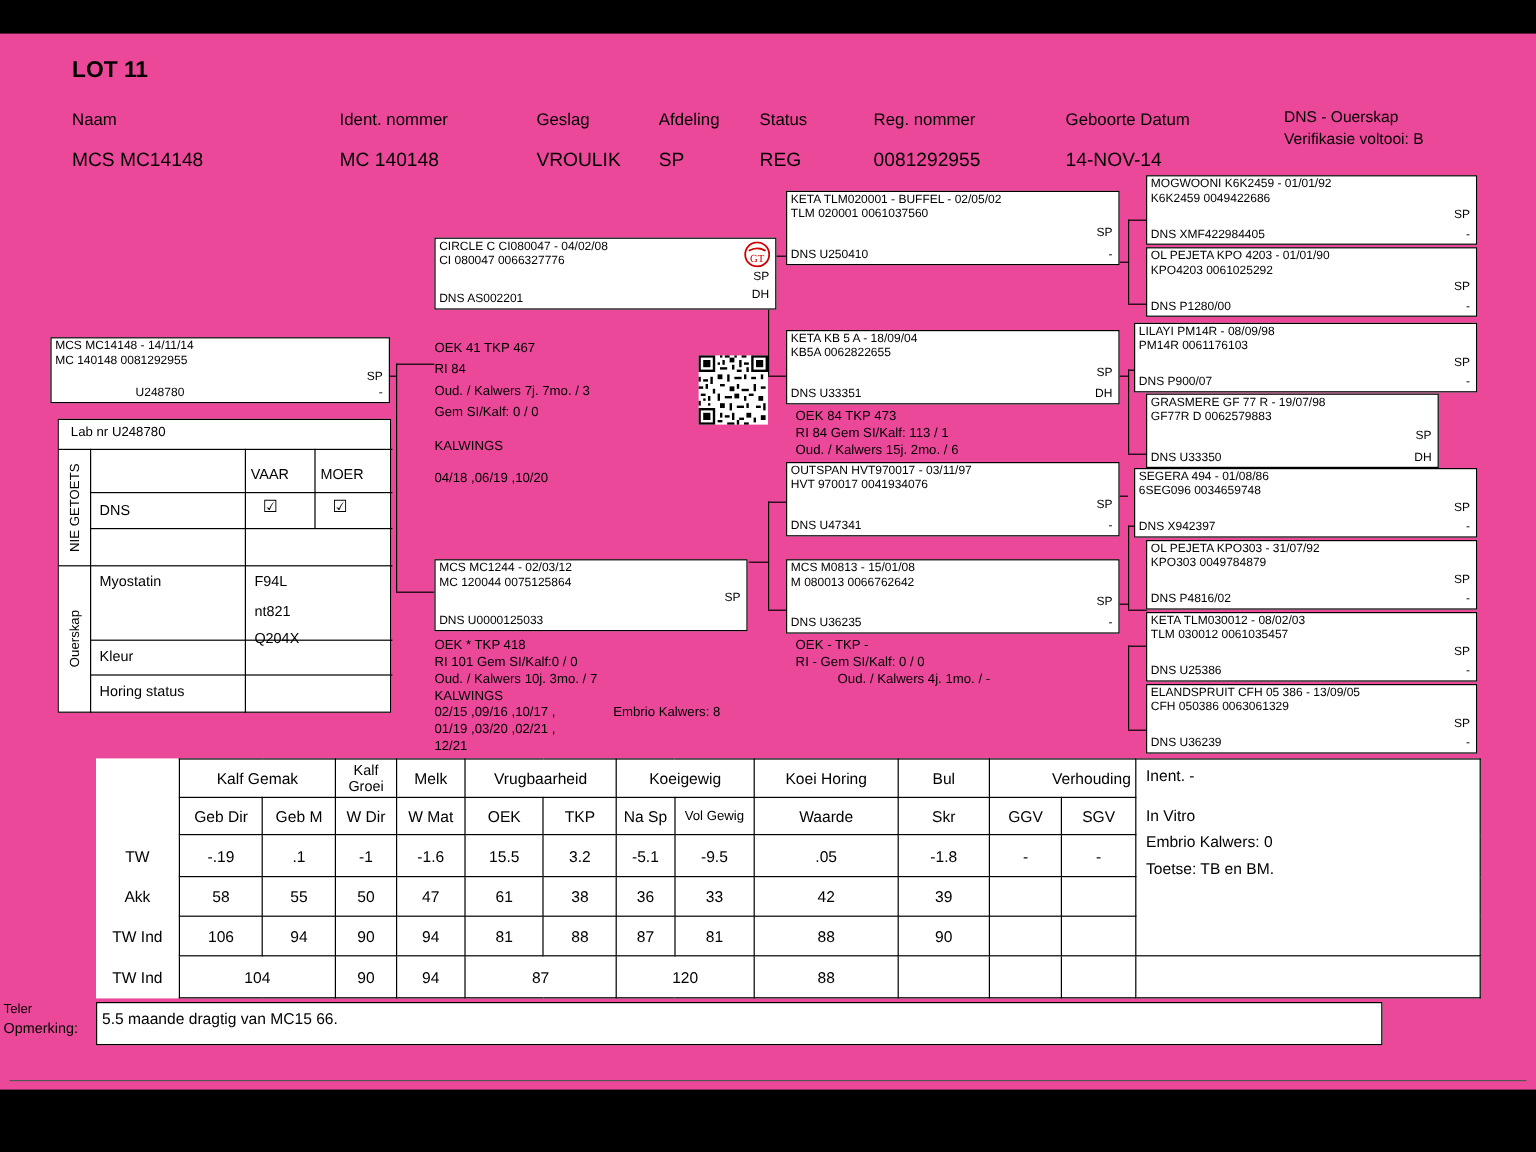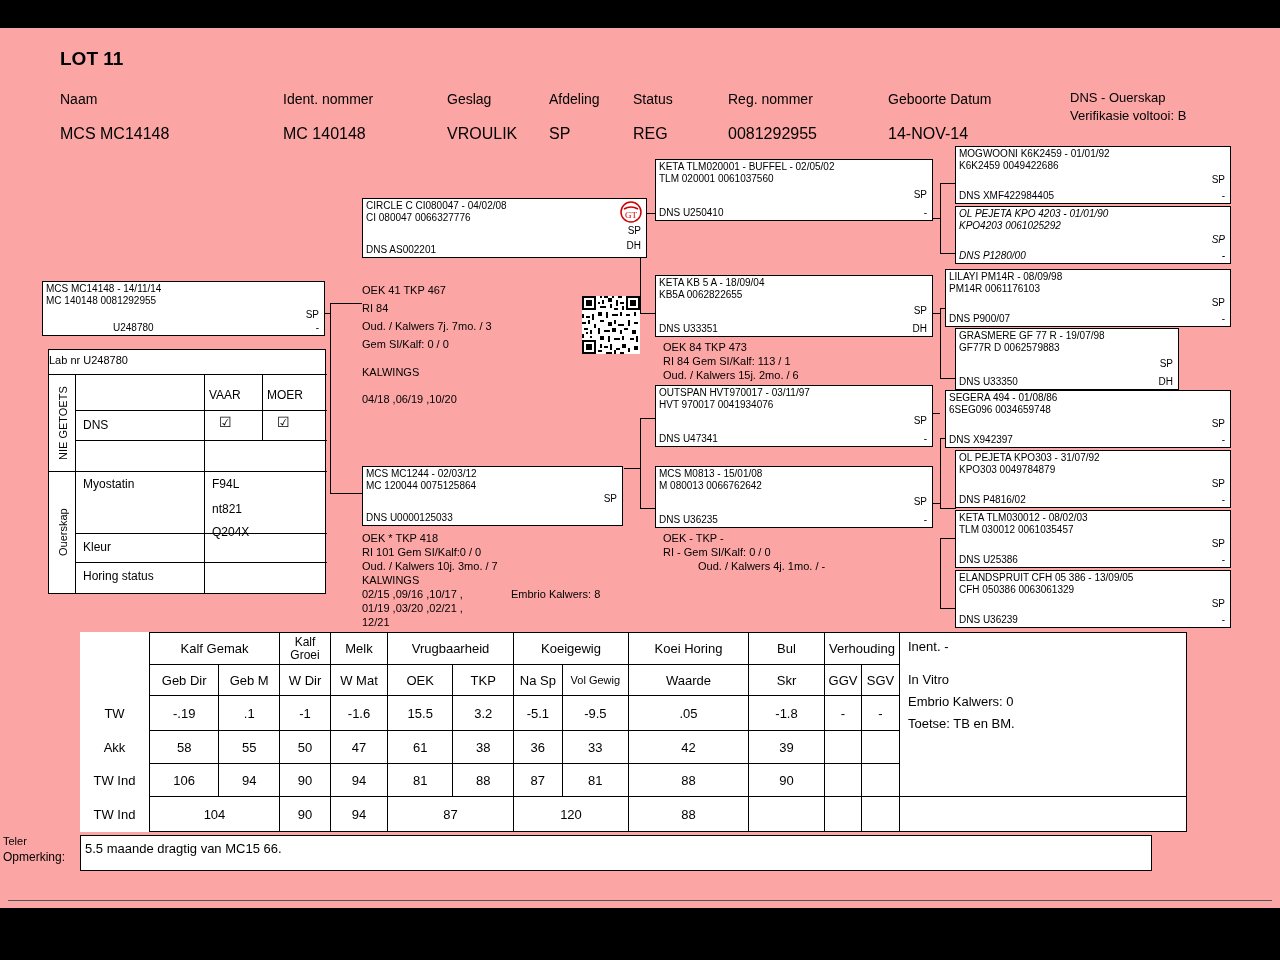--- a/index.html
+++ b/index.html
@@ -2,21 +2,21 @@
 <html><head>
 <meta charset="utf-8">
 <style>
   html,body{margin:0;padding:0;}
   body{
     width:1280px;height:960px;background:#000;
     font-family:"Liberation Sans", sans-serif;
     overflow:hidden;
   }
   #page{
-    position:absolute;left:0;top:28px;width:1280px;height:880px;background:#fca5a5;
+    position:absolute;left:0;top:28px;width:1280px;height:880px;background:#ec4899;
   }
   .abs{position:absolute;}
   .box{position:absolute;border:1px solid #000;background:#fff;box-sizing:border-box;}
   .t{position:absolute;white-space:nowrap;}
 
   
   .lot{font-size:19px;font-weight:bold;}
   .hdr-addr{font-size:15px;}
   .hdr-lbl{font-size:14px;}
   .hdr-val{font-size:16px;}
@@ -112,21 +112,21 @@
     <div class="l1">MCS MC14148 - 14/11/14</div>
     <div class="l2">MC  140148      0081292955</div>
     <div class="sp" style="top:27px;">SP</div>
     <div class="sp" style="bottom:2px;">-</div>
     <div class="l3" style="left:70px;">U248780</div>
   </div>
 
   <div class="box" style="left:48px;top:321px;width:278px;height:245px;">
 
     <div class="abs" style="left:0;top:24px;width:278px;height:1px;background:#000;"></div>
-    <div class="t smalllbl" style="left:0;top:4px;">Lab nr   U248780</div>
+    <div class="t smalllbl" style="left:10px;top:4px;">Lab nr   U248780</div>
 
     <div class="abs" style="left:26px;top:24px;width:1px;height:220px;background:#000;"></div>
     <div class="abs" style="left:155px;top:24px;width:1px;height:220px;background:#000;"></div>
     <div class="abs" style="left:213px;top:24px;width:1px;height:66px;background:#000;"></div>
 
     <div class="abs" style="left:26px;top:60px;width:252px;height:1px;background:#000;"></div>
     <div class="t smalllbl" style="left:160px;top:38px;font-size:12px;">VAAR</div>
     <div class="t smalllbl" style="left:218px;top:38px;font-size:12px;">MOER</div>
 
     <div class="abs" style="left:26px;top:90px;width:252px;height:1px;background:#000;"></div>
@@ -297,35 +297,35 @@
   <div class="stat" style="left:663px;top:518px;">RI      -                   Gem SI/Kalf:   0 / 0</div>
   <div class="stat" style="left:698px;top:532px;">Oud. / Kalwers           4j. 1mo.  / -</div>
 
   <div class="card" style="left:955px;top:118px;width:276px;height:58px;">
     <div class="l1">MOGWOONI K6K2459 - 01/01/92</div>
     <div class="l2">K6K2459            0049422686</div>
     <div class="l3">DNS            XMF422984405</div>
     <div class="sp" style="top:27px;">SP</div>
     <div class="sp" style="bottom:2px;">-</div>
   </div>
-  <div class="card" style="left:955px;top:178px;width:276px;height:58px;font-style:italic;">
+  <div class="card" style="left:955px;top:178px;width:276px;height:58px;">
     <div class="l1">OL PEJETA KPO 4203 - 01/01/90</div>
     <div class="l2">KPO4203            0061025292</div>
     <div class="l3">DNS              P1280/00</div>
     <div class="sp" style="top:27px;">SP</div>
     <div class="sp" style="bottom:2px;">-</div>
   </div>
   <div class="card" style="left:945px;top:241px;width:286px;height:58px;">
     <div class="l1">LILAYI PM14R - 08/09/98</div>
     <div class="l2">PM14R               0061176103</div>
     <div class="l3">DNS              P900/07</div>
     <div class="sp" style="top:27px;">SP</div>
     <div class="sp" style="bottom:2px;">-</div>
   </div>
-  <div class="card" style="left:955px;top:300px;width:224px;height:62px;">
+  <div class="card" style="left:955px;top:300px;width:244px;height:62px;">
     <div class="l1">GRASMERE GF 77 R - 19/07/98</div>
     <div class="l2">GF77R        D     0062579883</div>
     <div class="l3">DNS              U33350</div>
     <div class="sp" style="top:29px;">SP</div>
     <div class="sp" style="bottom:2px;">DH</div>
   </div>
   <div class="card" style="left:945px;top:362px;width:286px;height:58px;">
     <div class="l1">SEGERA 494 - 01/08/86</div>
     <div class="l2">6SEG096            0034659748</div>
     <div class="l3">DNS              X942397</div>
@@ -358,21 +358,21 @@
     <tbody>
         <tr>
       <td rowspan="2" style="width:69px;border:none;"></td>
       <td colspan="2" style="width:129px;height:31px;">Kalf Gemak</td>
       <td style="width:50px;font-size:12px;line-height:13px;">Kalf Groei</td>
       <td style="width:56px;">Melk</td>
       <td colspan="2" style="width:125px;">Vrugbaarheid</td>
       <td colspan="2" style="width:114px;">Koeigewig</td>
       <td style="width:119px;">Koei Horing</td>
       <td style="width:75px;">Bul</td>
-      <td colspan="2" style="width:73px;">Verhouding</td>
+      <td colspan="2" style="width:73px;padding-left:48px;">Verhouding</td>
       <td rowspan="5" style="width:270px;vertical-align:top;text-align:left;padding:6px 8px;">
         <div style="font-size:13px;margin-bottom:18px;">Inent. -</div>
         <div style="font-size:13px;margin-bottom:7px;">In Vitro</div>
         <div style="font-size:13px;margin-bottom:7px;">Embrio Kalwers:   0</div>
         <div style="font-size:13px;">Toetse: TB en BM.</div>
       </td>
     </tr>
     <tr>
       <td style="height:30px;">Geb Dir</td>
       <td>Geb M</td>

